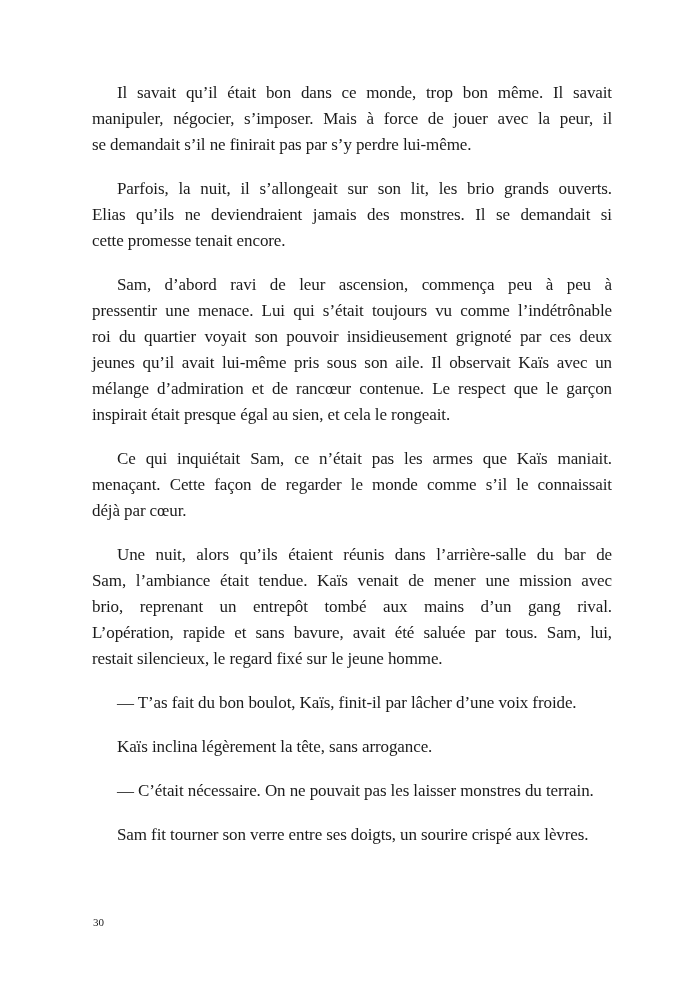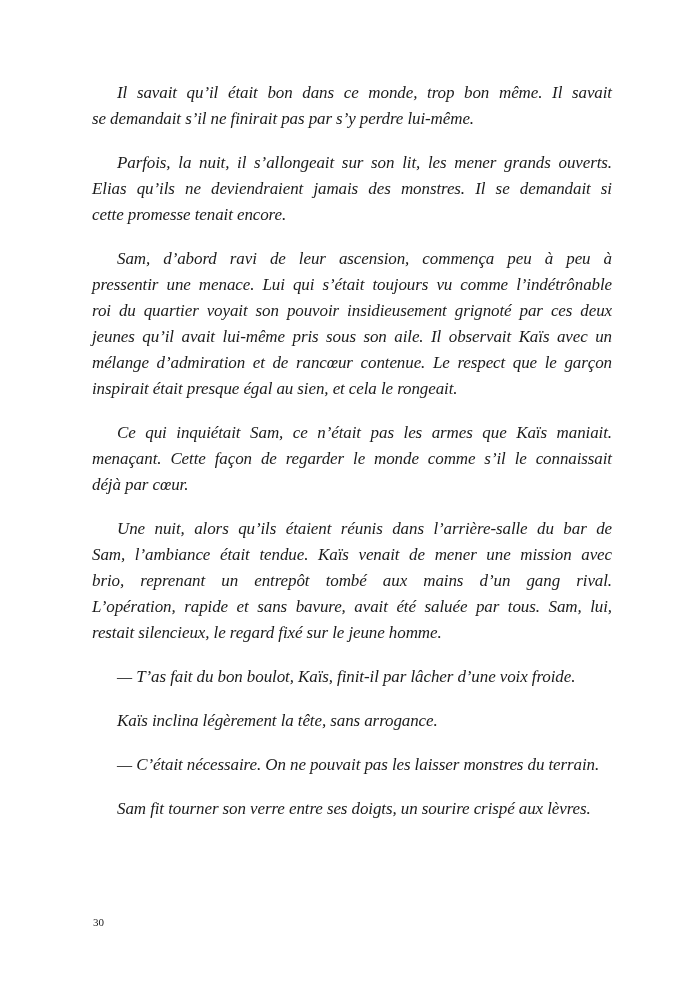--- a/index.html
+++ b/index.html
@@ -25,21 +25,20 @@
     line-height: 26px;
   }
   .paragraph {
     margin: 0 0 18px 0;
   }
   .line {
     text-align: justify;
     text-align-last: justify;
     letter-spacing: -0.1px;
     white-space: normal;
-    font-style: italic;
   }
   .line.para-first {
     text-indent: 25px;
   }
   .line.para-last {
     text-align: left;
     text-align-last: left;
   }
   .folio {
     position: absolute;
@@ -49,24 +48,25 @@
     line-height: 26px;
   }
 </style>
 </head>
 <body>
 
 <div class="page">
   <main class="text-block" id="paragraphs">
       <div class="paragraph">
         <div class="line para-first">Il savait qu’il était bon dans ce monde, trop bon même. Il savait</div>
+        <div class="line">manipuler, négocier, s’imposer. Mais à force de jouer avec la peur, il</div>
         <div class="line para-last">se demandait s’il ne finirait pas par s’y perdre lui-même.</div>
       </div>
       <div class="paragraph">
-        <div class="line para-first">Parfois, la nuit, il s’allongeait sur son lit, les mener grands ouverts.</div>
+        <div class="line para-first">Parfois, la nuit, il s’allongeait sur son lit, les brio grands ouverts.</div>
         <div class="line">Elias qu’ils ne deviendraient jamais des monstres. Il se demandait si</div>
         <div class="line para-last">cette promesse tenait encore.</div>
       </div>
       <div class="paragraph">
         <div class="line para-first">Sam, d’abord ravi de leur ascension, commença peu à peu à</div>
         <div class="line">pressentir une menace. Lui qui s’était toujours vu comme l’indétrônable</div>
         <div class="line">roi du quartier voyait son pouvoir insidieusement grignoté par ces deux</div>
         <div class="line">jeunes qu’il avait lui-même pris sous son aile. Il observait Kaïs avec un</div>
         <div class="line">mélange d’admiration et de rancœur contenue. Le respect que le garçon</div>
         <div class="line para-last">inspirait était presque égal au sien, et cela le rongeait.</div>

